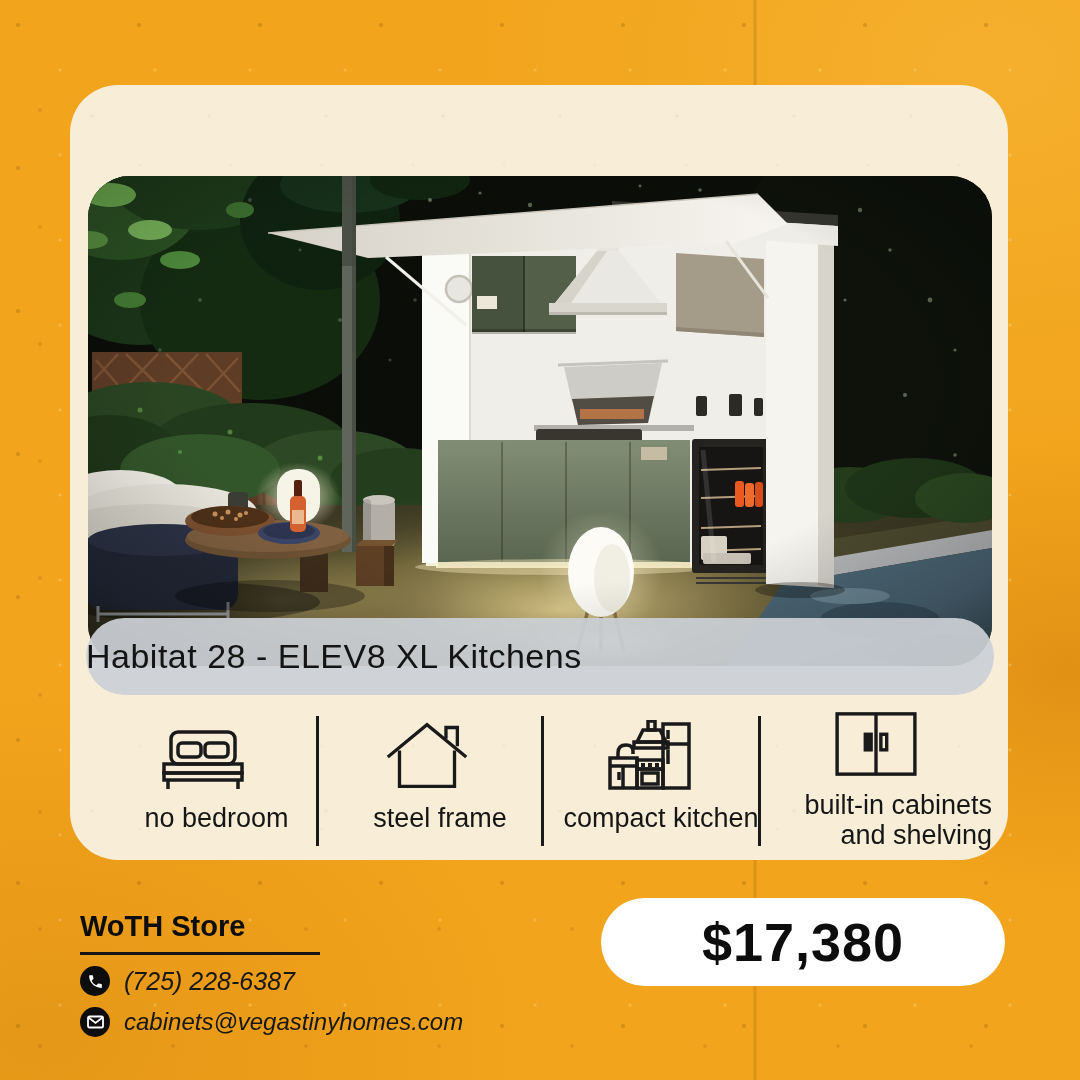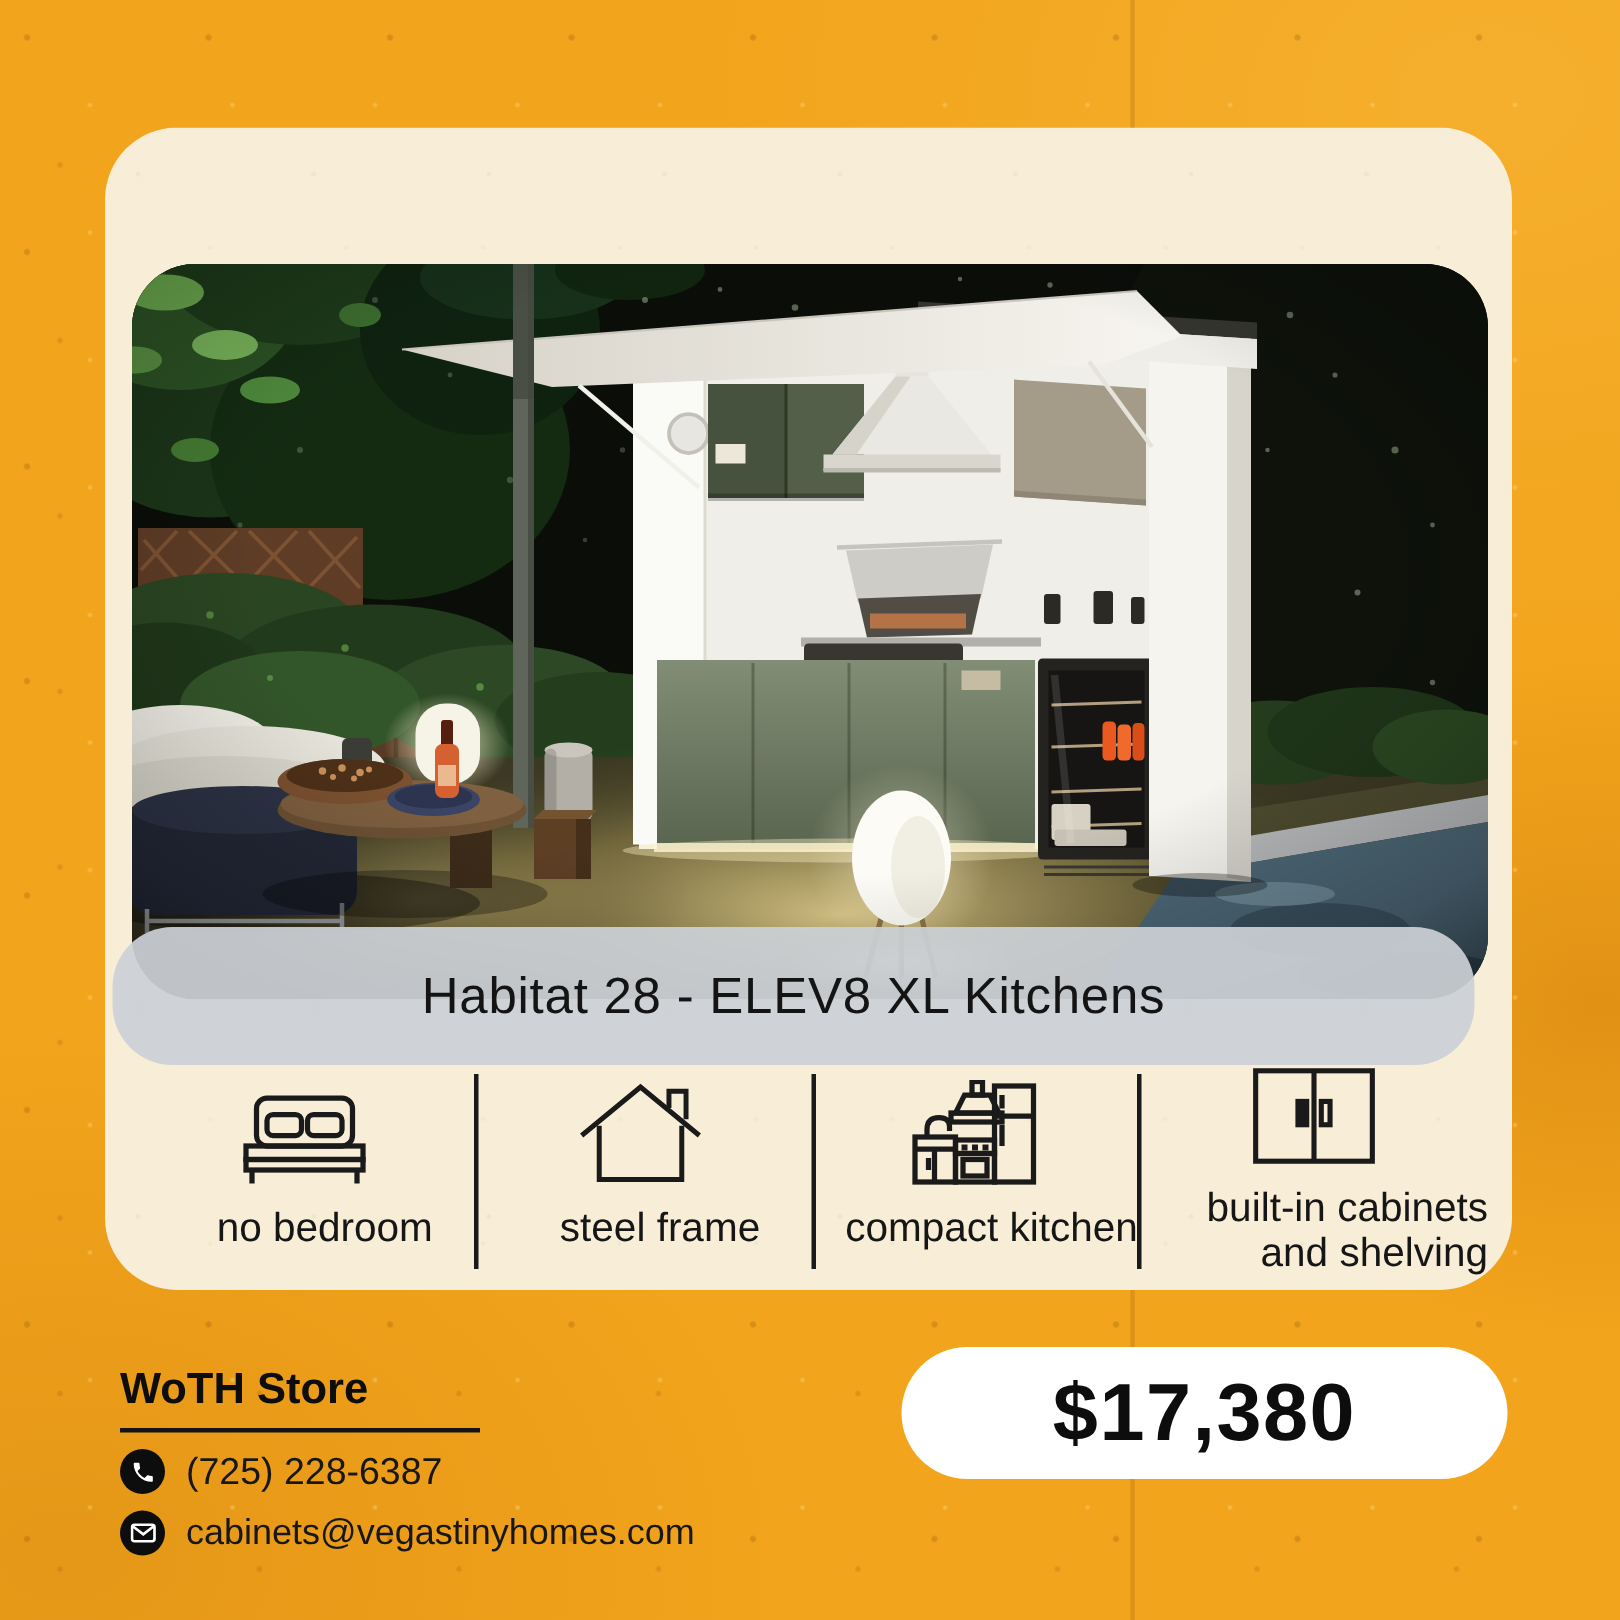--- a/index.html
+++ b/index.html
@@ -26,39 +26,39 @@
       radial-gradient(circle at 70px 80px, rgba(160,120,60,.06) 1px, transparent 2px);
     background-size:117px 139px, 91px 83px;
   }
   .title{
     position:absolute;left:0;top:100px;width:938px;margin:0;text-align:center;
     font-size:62px;font-weight:800;letter-spacing:1px;color:#0d0d0d;
   }
   .photo{position:absolute;left:18px;top:91px;width:904px;height:490px;border-radius:42px;overflow:hidden;}
   .photo svg{display:block;}
   .name-pill{
-    position:absolute;left:5px;top:533px;width:908px;height:92px;border-radius:40px;
-    background:rgba(203,208,213,.93);display:flex;align-items:center;justify-content:center;
+    position:absolute;left:16px;top:533px;width:908px;height:77px;border-radius:40px;
+    background:rgba(203,208,213,.93);display:flex;align-items:center;
   }
   .name-pill span{font-size:34px;font-weight:400;color:#141414;letter-spacing:.5px;}
   .features{position:absolute;left:18px;top:615px;width:904px;height:150px;display:flex;}
   .feature{display:flex;flex-direction:column;align-items:center;}
   .feature.f1{width:230px;} .feature.f2{width:225px;} .feature.f3{width:217px;} .feature.f4{width:232px;}
   .icon-box{height:92px;display:flex;align-items:flex-end;justify-content:center;}
   .f-label{margin-top:11px;font-size:27px;font-weight:500;color:#161616;text-align:right;line-height:1.12;margin-left:27px;}
   .feature.f4 .f-label{max-width:210px;}
   .v-divider{position:absolute;top:16px;width:3px;height:130px;background:#1a1a1a;}
   .v-divider.d1{left:228px;} .v-divider.d2{left:453px;} .v-divider.d3{left:670px;}
   .f-icon{stroke:#1a1a1a;fill:none;stroke-width:3.5;}
   .contact{position:absolute;left:80px;top:910px;}
   .store-name{font-size:29px;font-weight:800;color:#0d0d0d;}
   .store-underline{width:240px;height:3px;background:#141414;margin-top:9px;}
   .contact-row{display:flex;align-items:center;gap:14px;margin-top:11px;}
   .c-icon{width:30px;height:30px;border-radius:50%;background:#0d0d0d;display:flex;align-items:center;justify-content:center;flex:0 0 30px;}
-  .c-text{font-size:25px;font-weight:500;color:#171717;}
+  .c-text{font-size:25px;font-style:italic;font-weight:500;color:#171717;}
   .c-text.email{font-size:24px;}
   .price-area{position:absolute;left:601px;top:886px;width:404px;text-align:center;}
   .price-label{font-size:30px;font-weight:700;letter-spacing:9px;color:#0d0d0d;}
   .price-pill{margin-top:12px;height:88px;background:#FFFFFF;border-radius:46px;display:flex;align-items:center;justify-content:center;}
   .price-pill span{font-size:54px;font-weight:800;color:#0d0d0d;letter-spacing:1px;}
 </style>
 </head>
 <body>
 
 <div id="page">

